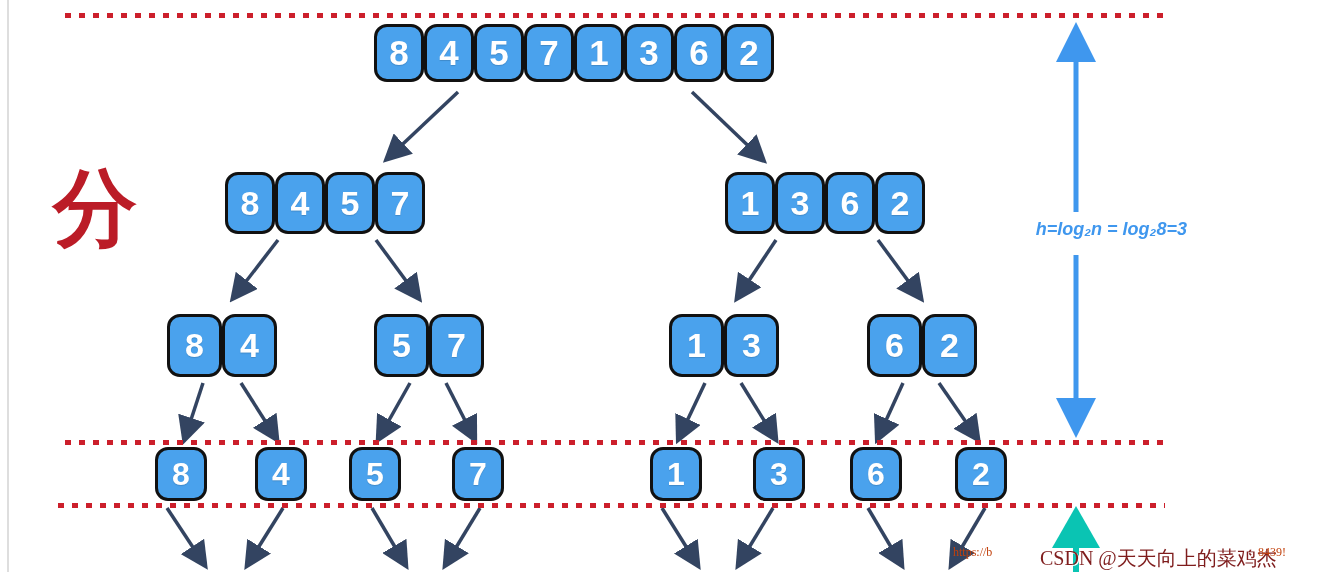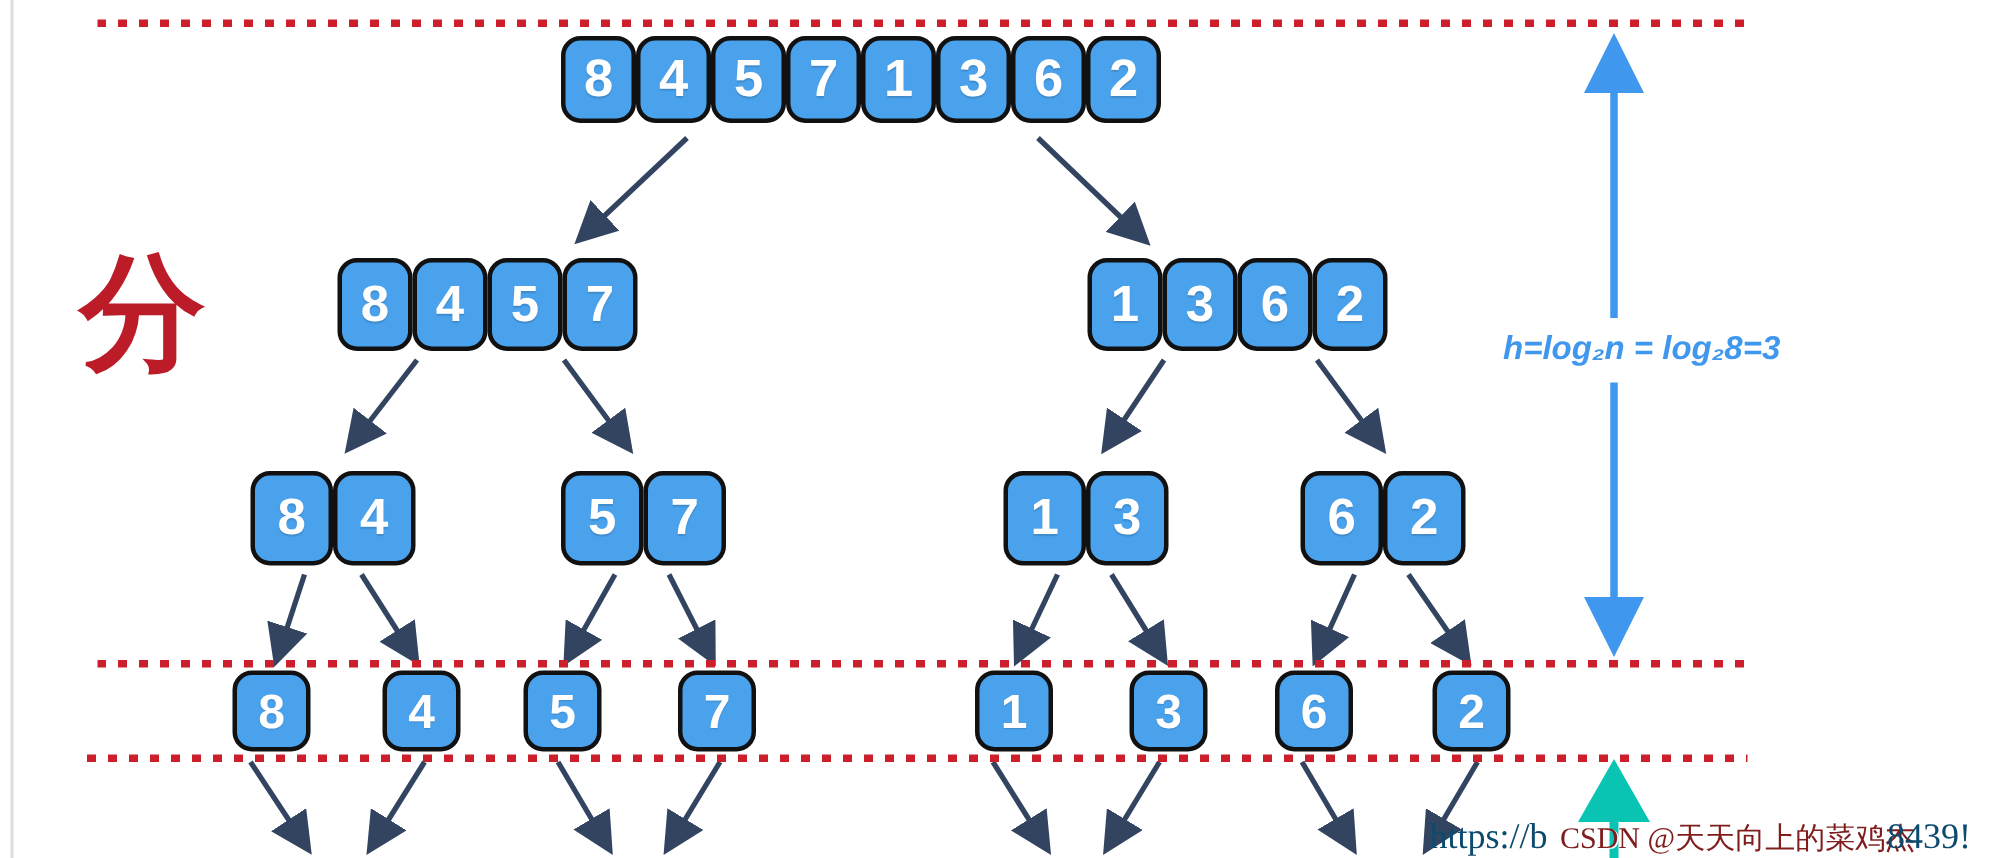--- a/index.html
+++ b/index.html
@@ -41,27 +41,27 @@
     position:absolute;left:50px;top:158px;
     width:90px;height:100px;
     color:#bb1c27;
     font-size:84px;line-height:100px;text-align:center;
     font-family:"DejaVu Serif","Liberation Serif",serif;
     font-weight:bold;
   }
   .height-label{
     position:absolute;left:1002px;top:219px;width:185px;
     color:#3f97ee;
-    font-size:22px;font-weight:bold;font-style:italic;
-    text-align:left;
+    font-size:18px;font-weight:bold;font-style:italic;
+    text-align:right;
     letter-spacing:0px;
     background:#ffffff;
   }
   .wm{position:absolute;top:545px;white-space:nowrap;font-family:"Liberation Serif",serif;}
-  .wm-light{color:#0c4a6e;font-size:24px;}
+  .wm-light{color:#c2410c;font-size:12px;}
   .wm-dark{color:#7f1d1d;font-size:20px;text-shadow:1px 1px 0 #ffffff;}
   .wm-prefix{left:953px;}
   .wm-main{left:1040px;}
   .wm-suffix{left:1258px;}
 </style>
 </head>
 <body>
 
 <div class="canvas">
 

